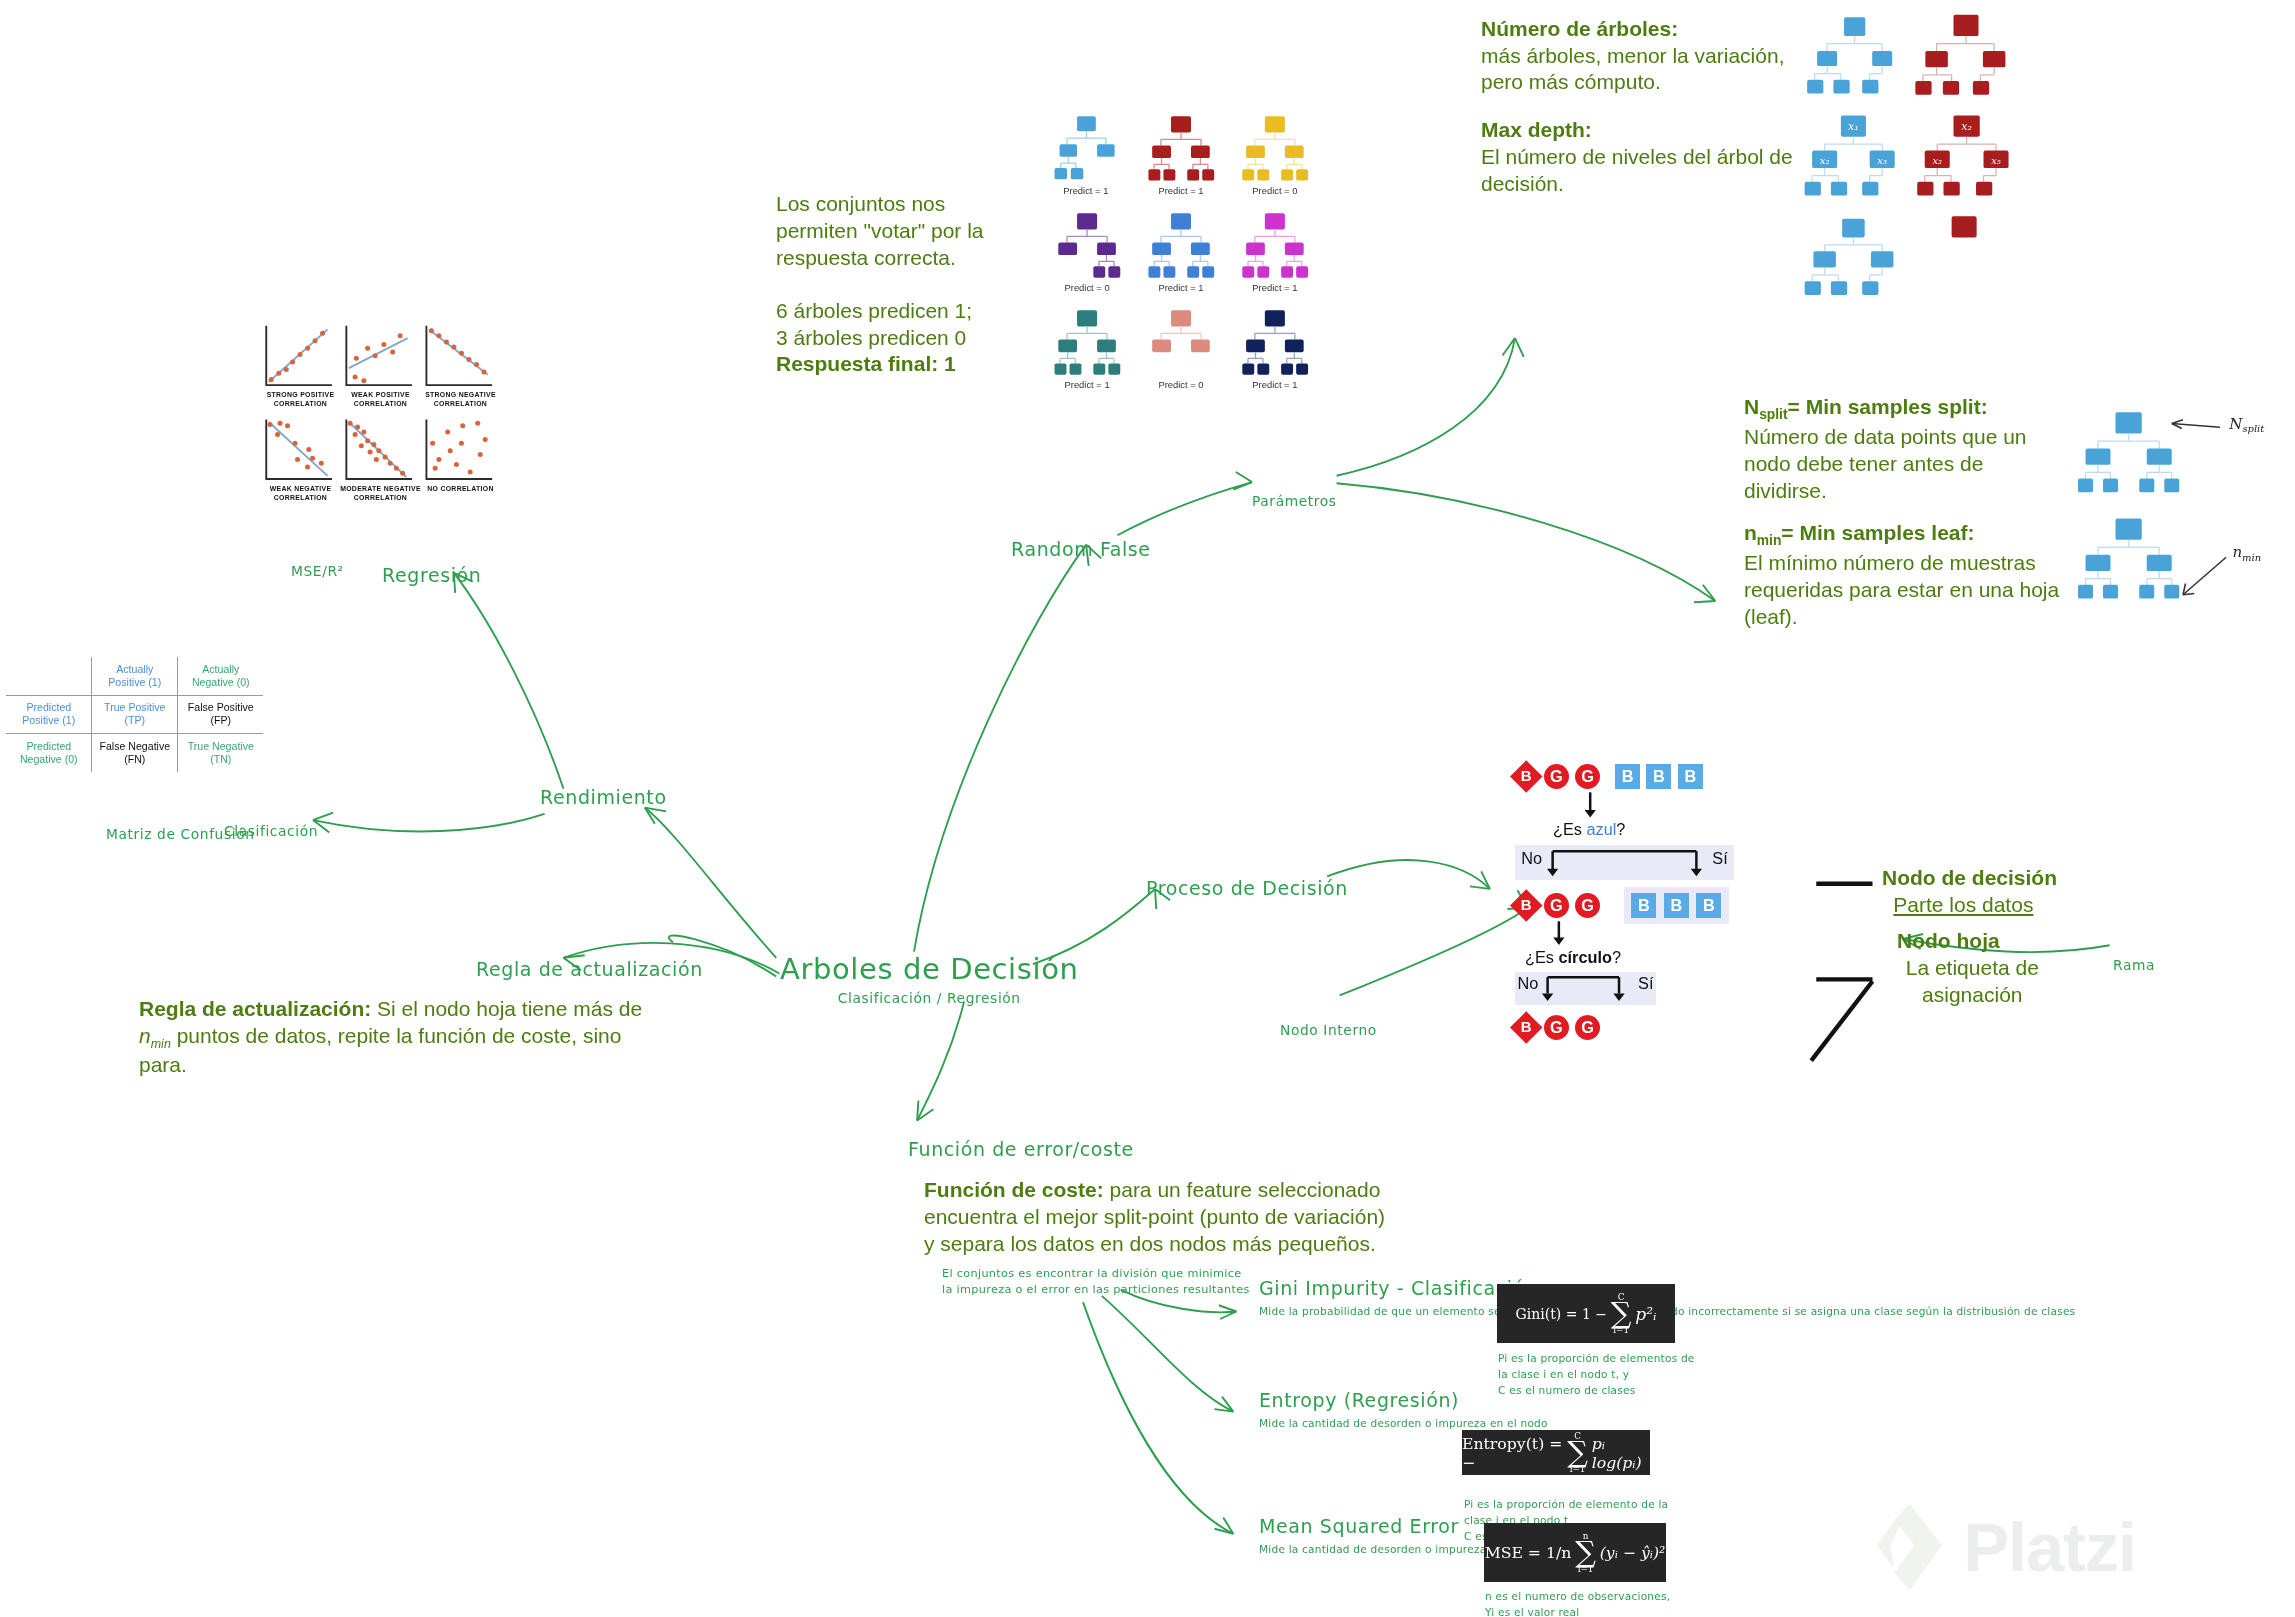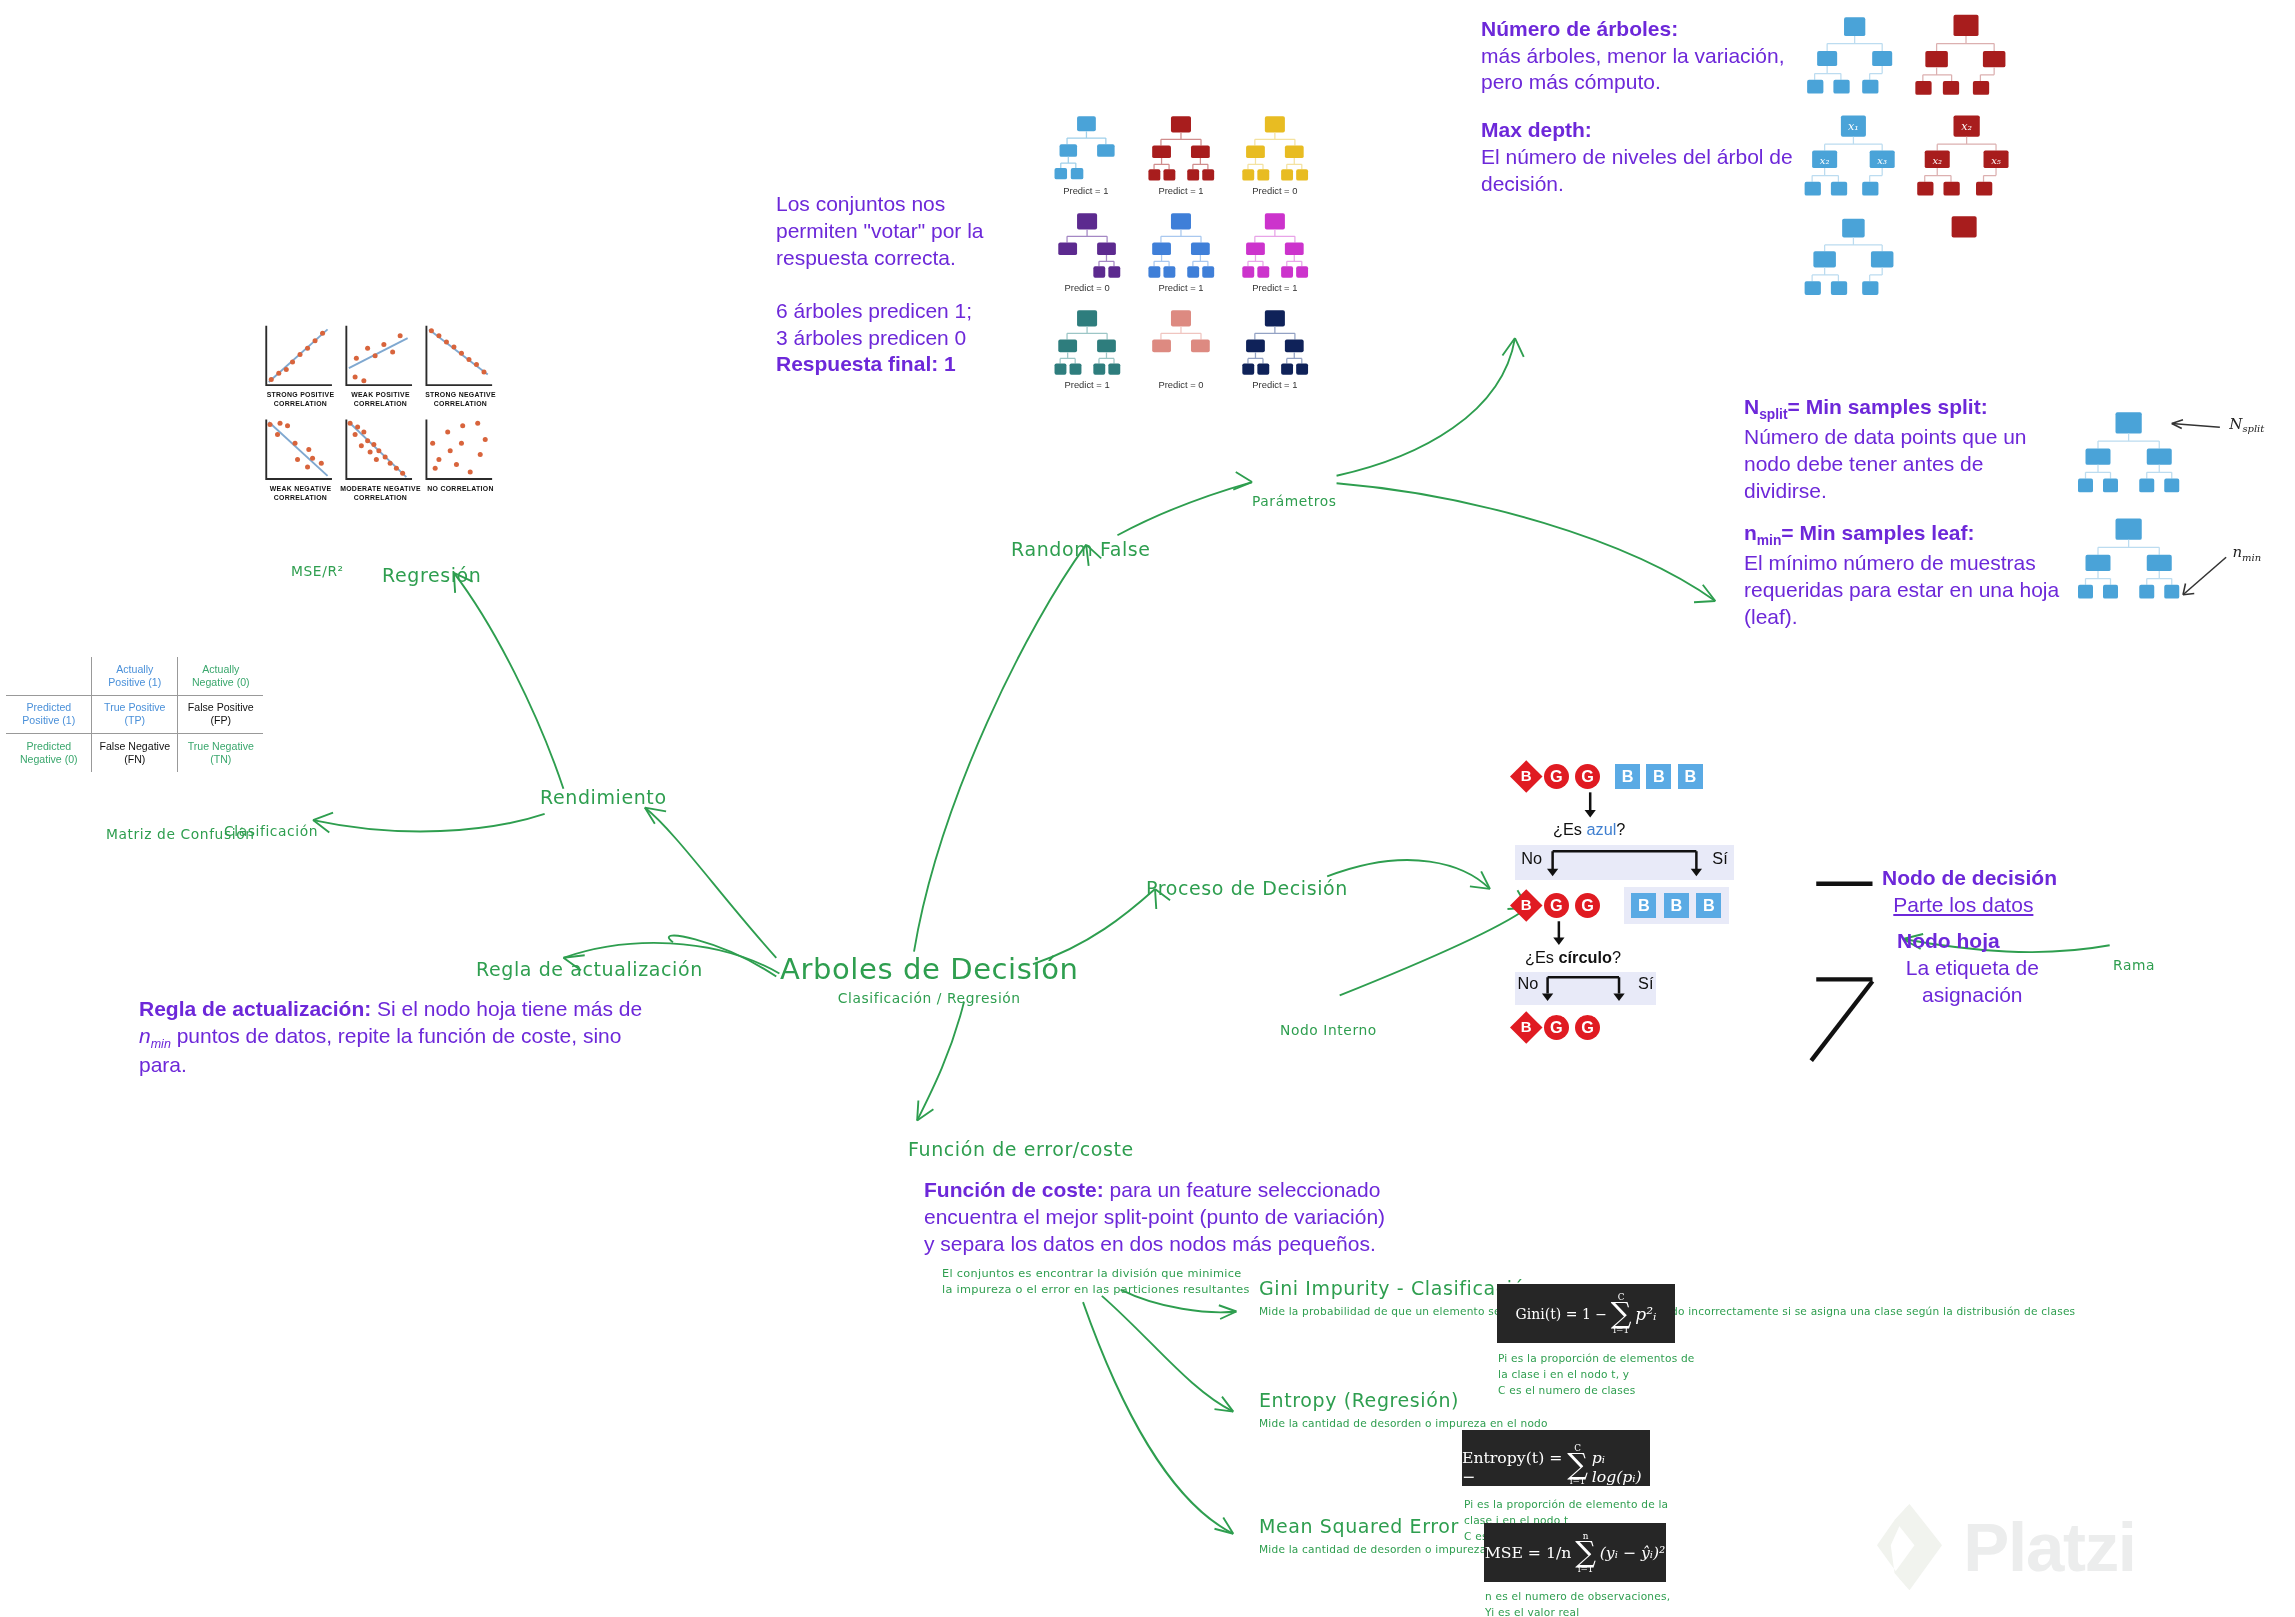--- a/index.html
+++ b/index.html
@@ -7,21 +7,21 @@
        font-family:"Liberation Sans",sans-serif;color:#111;}
   .abs{position:absolute;}
   
   .hand{color:#2e9e4f;font-family:"DejaVu Sans",sans-serif;letter-spacing:0.6px;white-space:nowrap;}
   .hand-md{font-size:19px;}
   .hand-sm{font-size:13.8px;margin-top:23px;}
   .hand-xs{font-size:11.3px;line-height:1.45;letter-spacing:0.3px;}
   .hand-xxs{font-size:10.6px;line-height:1.5;letter-spacing:0.2px;}
   .center-node{font-size:29px;}
   
-  .body-txt{font-size:21px;line-height:1.28;color:#6d28d9;}
+  .body-txt{font-size:21px;line-height:1.28;color:#4d7c0f;}
   svg{overflow:visible;}
   .arrow{fill:none;stroke:#2e9e4f;stroke-width:3;}
   .arrowhead{fill:none;stroke:#2e9e4f;stroke-width:3;}
   
   .cm{border-collapse:collapse;font-size:10.6px;text-align:center;}
   .cm td{padding:5.6px 5px;line-height:1.25;}
   .cm .vline{border-left:0.6px solid #999;}
   .cm .hline{border-top:0.6px solid #999;}
   .blue{color:#4a90d9;}
   .green2{color:#3aa76d;}
@@ -616,21 +616,21 @@
   </span>
   <span style="font-size:17px;font-style:italic;">p²ᵢ</span>
 </div>
 <div class="abs hand hand-xxs" style="left:1498px;top:1351px;width:207px;white-space:pre-line;">Pi es la proporción de elementos de la clase i en el nodo t, y
 C es el numero de clases</div>
 
 <div class="abs" style="left:1259px;top:1389px;width:263px;">
   <div class="hand hand-md">Entropy (Regresión)</div>
   <div class="hand hand-xxs" style="margin-top:5px;width:188px;">Mide la cantidad de desorden o impureza en el nodo</div>
 </div>
-<div class="abs formula" style="left:1462px;top:1430px;width:188px;height:56px;align-items:flex-end;">
+<div class="abs formula" style="left:1462px;top:1430px;width:188px;height:45px;">
   <span style="font-size:15.7px;">Entropy(t) = −</span>
   <span style="display:inline-flex;flex-direction:column;align-items:center;margin:0 3.8px;">
     <span style="font-size:8.8px;">C</span>
     <span class="sum">∑</span>
     <span style="font-size:8.8px;">i=1</span>
   </span>
   <span style="font-size:15.7px;font-style:italic;">pᵢ log(pᵢ)</span>
 </div>
 <div class="abs hand hand-xxs" style="left:1464px;top:1497px;width:207px;white-space:pre-line;">Pi es la proporción de elemento de la clase i en el nodo t
 C es el número de Clases</div>

